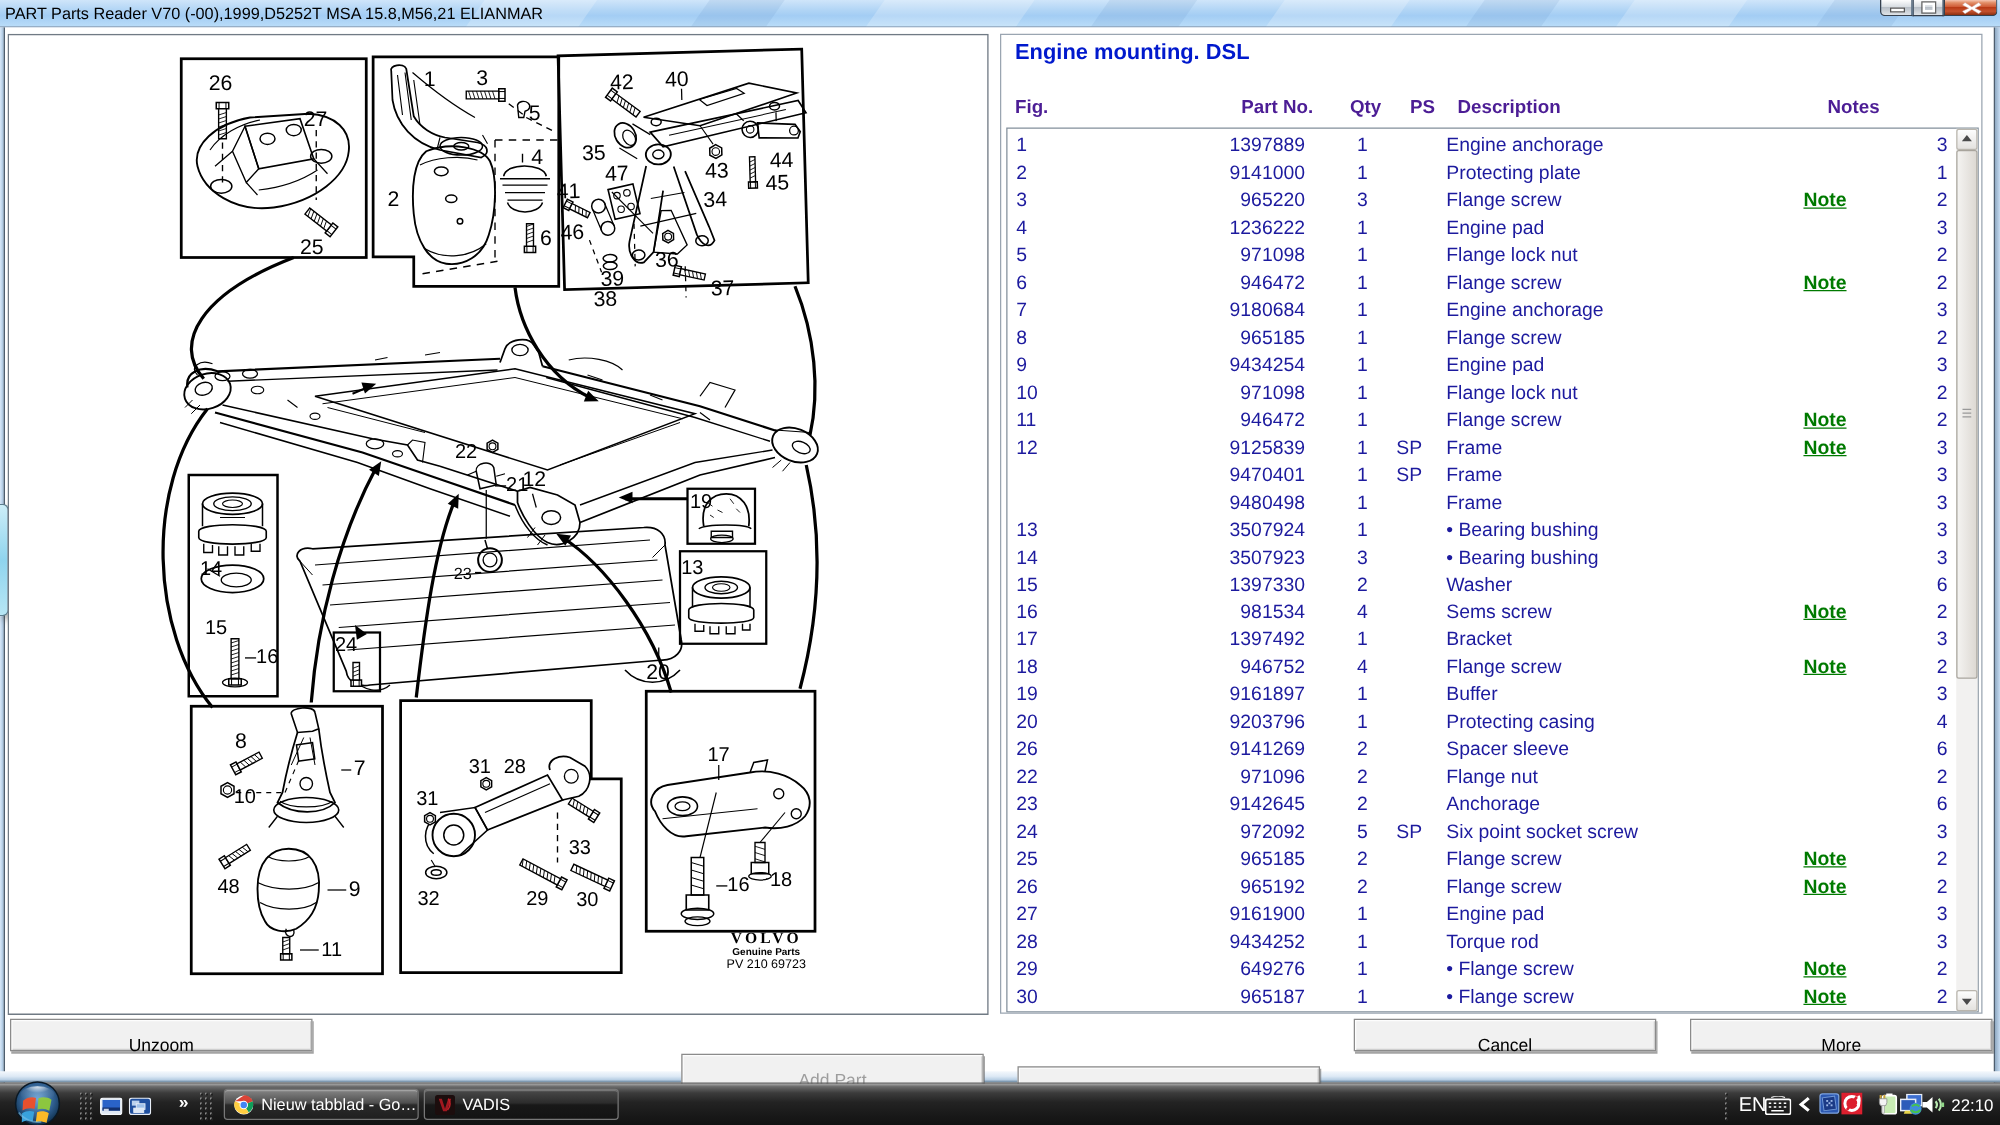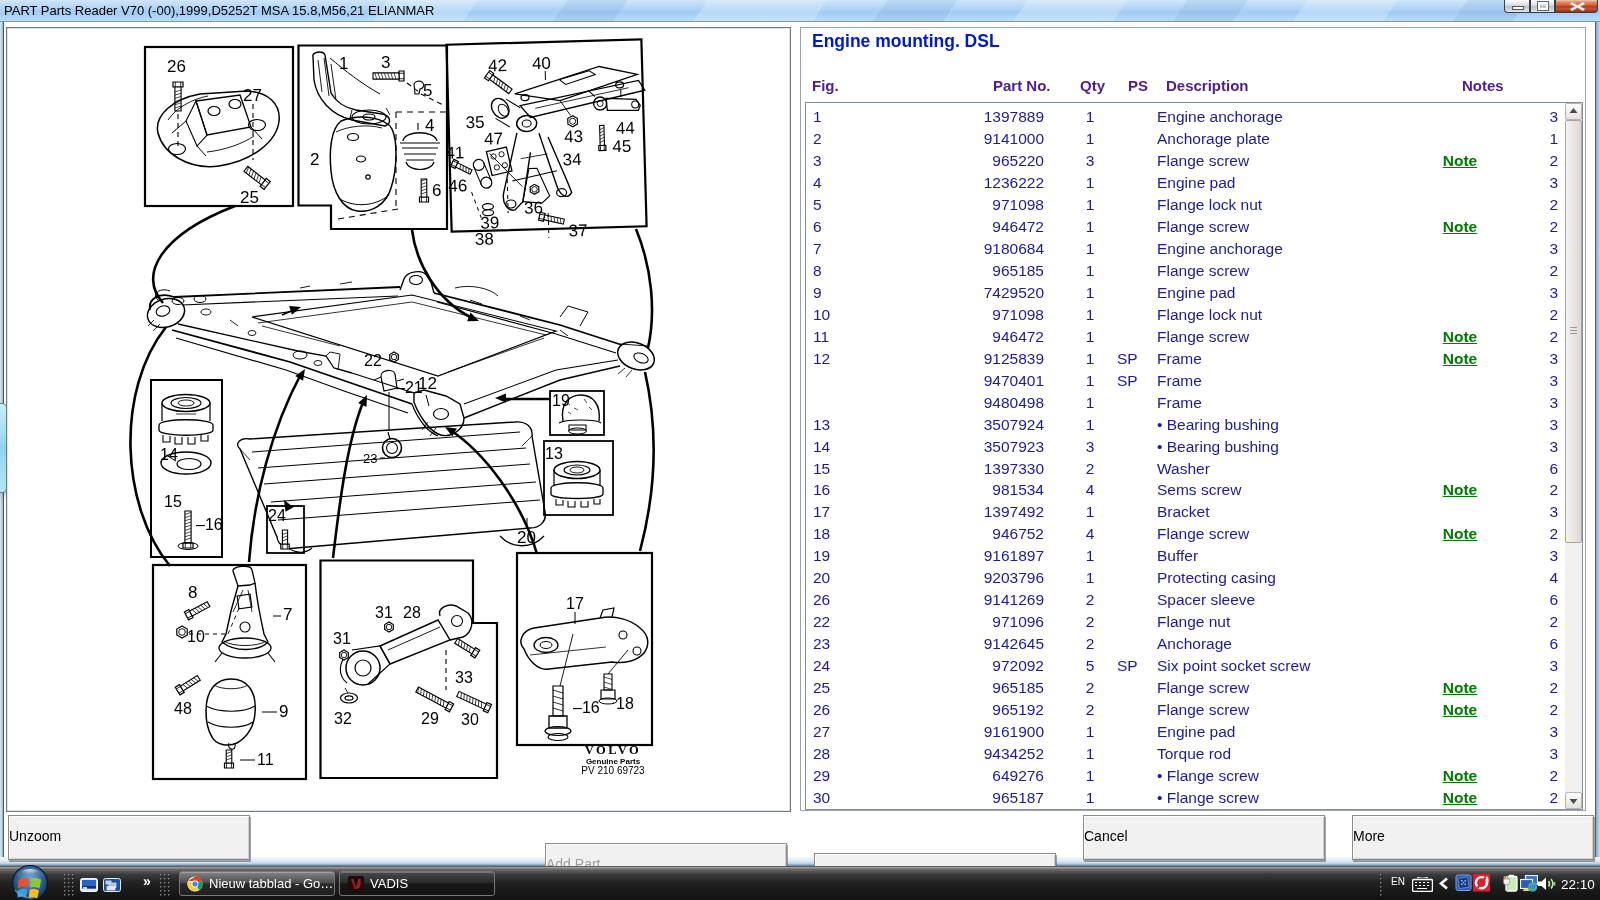--- a/index.html
+++ b/index.html
@@ -19,23 +19,23 @@
 .frameB{left:0;top:857px;width:1600px;height:9px;background:linear-gradient(180deg,#f4f8fc,#dde9f5 45%,#b9cfe4 75%,#7c96ad 92%,#5a6e80)}
 #client{left:4px;top:22px;width:1591px;height:836px;background:#fff}
 
 #capbtns{left:1504px;top:0;width:94px;height:13px}
 .cap{position:absolute;top:0;height:13px;border:1px solid #36404d;border-top:none;background:linear-gradient(180deg,#fdfdfd,#d8dde2 45%,#b8bfc7 50%,#dfe3e7)}
 .capmin{left:0;width:26px;border-radius:0 0 0 4px}
 .capmax{left:26px;width:25px}
 .capx{left:51px;width:43px;border-radius:0 0 4px 0;
  background:linear-gradient(180deg,#f5c6b2 0%,#e28e68 18%,#cf5b36 45%,#b83b16 50%,#c5512d 75%,#8c2f10 100%)}
 
-.btn{position:absolute;top:815px;height:45px;background:#f1f1f1;border:1px solid #8b8b8b;
+.btn{position:absolute;top:815px;height:26px;background:#f1f1f1;border:1px solid #8b8b8b;
  box-shadow:inset 1px 1px 0 #fdfdfd,inset -1px -1px 0 #cfcfcf,1px 2px 0 rgba(90,90,90,.55);
- font-size:14px;color:#000;text-align:left;line-height:40px}
+ font-size:14px;color:#000;text-align:center;line-height:40px}
 
 #rpanel{left:800px;top:27px;width:786px;height:784px;background:#fff;border:1px solid #9aa5b1}
 #rtitle{left:812px;top:31px;font-size:17.5px;font-weight:bold;color:#0019cd}
 .rhead{position:absolute;top:77px;font-size:15px;font-weight:bold;color:#4c1d95}
 #tablebox{left:805px;top:102px;width:778px;height:708px;border:1px solid #828f9b;background:#fff;overflow:hidden}
 .trow{position:relative;width:100%;height:21.97px;font-size:15.5px;color:#1c1a9e}
 .trow span{position:absolute;top:0;line-height:22.2px;white-space:nowrap}
 .cfig{left:7px}
 .cpart{left:140px;width:98px;text-align:right}
 .cqty{left:275px;width:18px;text-align:center}
@@ -101,21 +101,21 @@
           <span class="cfig">1</span>
           <span class="cpart">1397889</span>
           <span class="cqty">1</span>
           <span class="cdesc">Engine anchorage</span>
           <span class="clast">3</span>
         </div>
 <div class="trow">
           <span class="cfig">2</span>
           <span class="cpart">9141000</span>
           <span class="cqty">1</span>
-          <span class="cdesc">Anchorage plate</span>
+          <span class="cdesc">Protecting plate</span>
           <span class="clast">1</span>
         </div>
 <div class="trow">
           <span class="cfig">3</span>
           <span class="cpart">965220</span>
           <span class="cqty">3</span>
           <span class="cdesc">Flange screw</span>
           <span class="cnote">Note</span>
           <span class="clast">2</span>
         </div>
@@ -150,21 +150,21 @@
         </div>
 <div class="trow">
           <span class="cfig">8</span>
           <span class="cpart">965185</span>
           <span class="cqty">1</span>
           <span class="cdesc">Flange screw</span>
           <span class="clast">2</span>
         </div>
 <div class="trow">
           <span class="cfig">9</span>
-          <span class="cpart">7429520</span>
+          <span class="cpart">9434254</span>
           <span class="cqty">1</span>
           <span class="cdesc">Engine pad</span>
           <span class="clast">3</span>
         </div>
 <div class="trow">
           <span class="cfig">10</span>
           <span class="cpart">971098</span>
           <span class="cqty">1</span>
           <span class="cdesc">Flange lock nut</span>
           <span class="clast">2</span>
@@ -895,21 +895,21 @@
       <rect x="0.8" y="4.8" width="1.6" height="1.6" fill="#222"></rect>
       <rect x="0" y="8" width="1.6" height="1.6" fill="#8a8a8a"></rect>
       <rect x="0.8" y="8.8" width="1.6" height="1.6" fill="#222"></rect>
       <rect x="0" y="12" width="1.6" height="1.6" fill="#8a8a8a"></rect>
       <rect x="0.8" y="12.8" width="1.6" height="1.6" fill="#222"></rect>
       <rect x="0" y="16" width="1.6" height="1.6" fill="#8a8a8a"></rect>
       <rect x="0.8" y="16.8" width="1.6" height="1.6" fill="#222"></rect>
       <rect x="0" y="20" width="1.6" height="1.6" fill="#8a8a8a"></rect>
       <rect x="0.8" y="20.8" width="1.6" height="1.6" fill="#222"></rect>
     </svg>
-<div class="abs white" style="left:1391px;top:876px;font-size:10px">EN</div>
+<div class="abs white" style="left:1391px;top:876px;font-size:16px">EN</div>
 <svg class="abs" style="left:1412px;top:877px" width="21" height="15">
       <rect x="0.5" y="2.5" width="20" height="12" rx="1.5" fill="none" stroke="#fff" stroke-width="1.4"></rect>
       <path d="M3 5.5 h2 M7 5.5 h2 M11 5.5 h2 M15 5.5 h2 M3 8.5 h2 M7 8.5 h2 M11 8.5 h2 M15 8.5 h2 M5 11.5 h10" stroke="#fff" stroke-width="1.2"></path>
       <path d="M5 1 C8 -0.5 13 -0.5 16 1" fill="none" stroke="#fff" stroke-width="1"></path>
     </svg>
 <svg class="abs" style="left:1438px;top:877px" width="12" height="13">
       <path d="M9 1.5 L3 6.5 L9 11.5" fill="none" stroke="#fff" stroke-width="2.6"></path>
     </svg>
 <svg class="abs" style="left:1455px;top:874px" width="17" height="18">
       <rect x="1" y="1" width="15" height="15.5" rx="2" fill="#2b57b0" stroke="#7da2dd" stroke-width="1"></rect>

